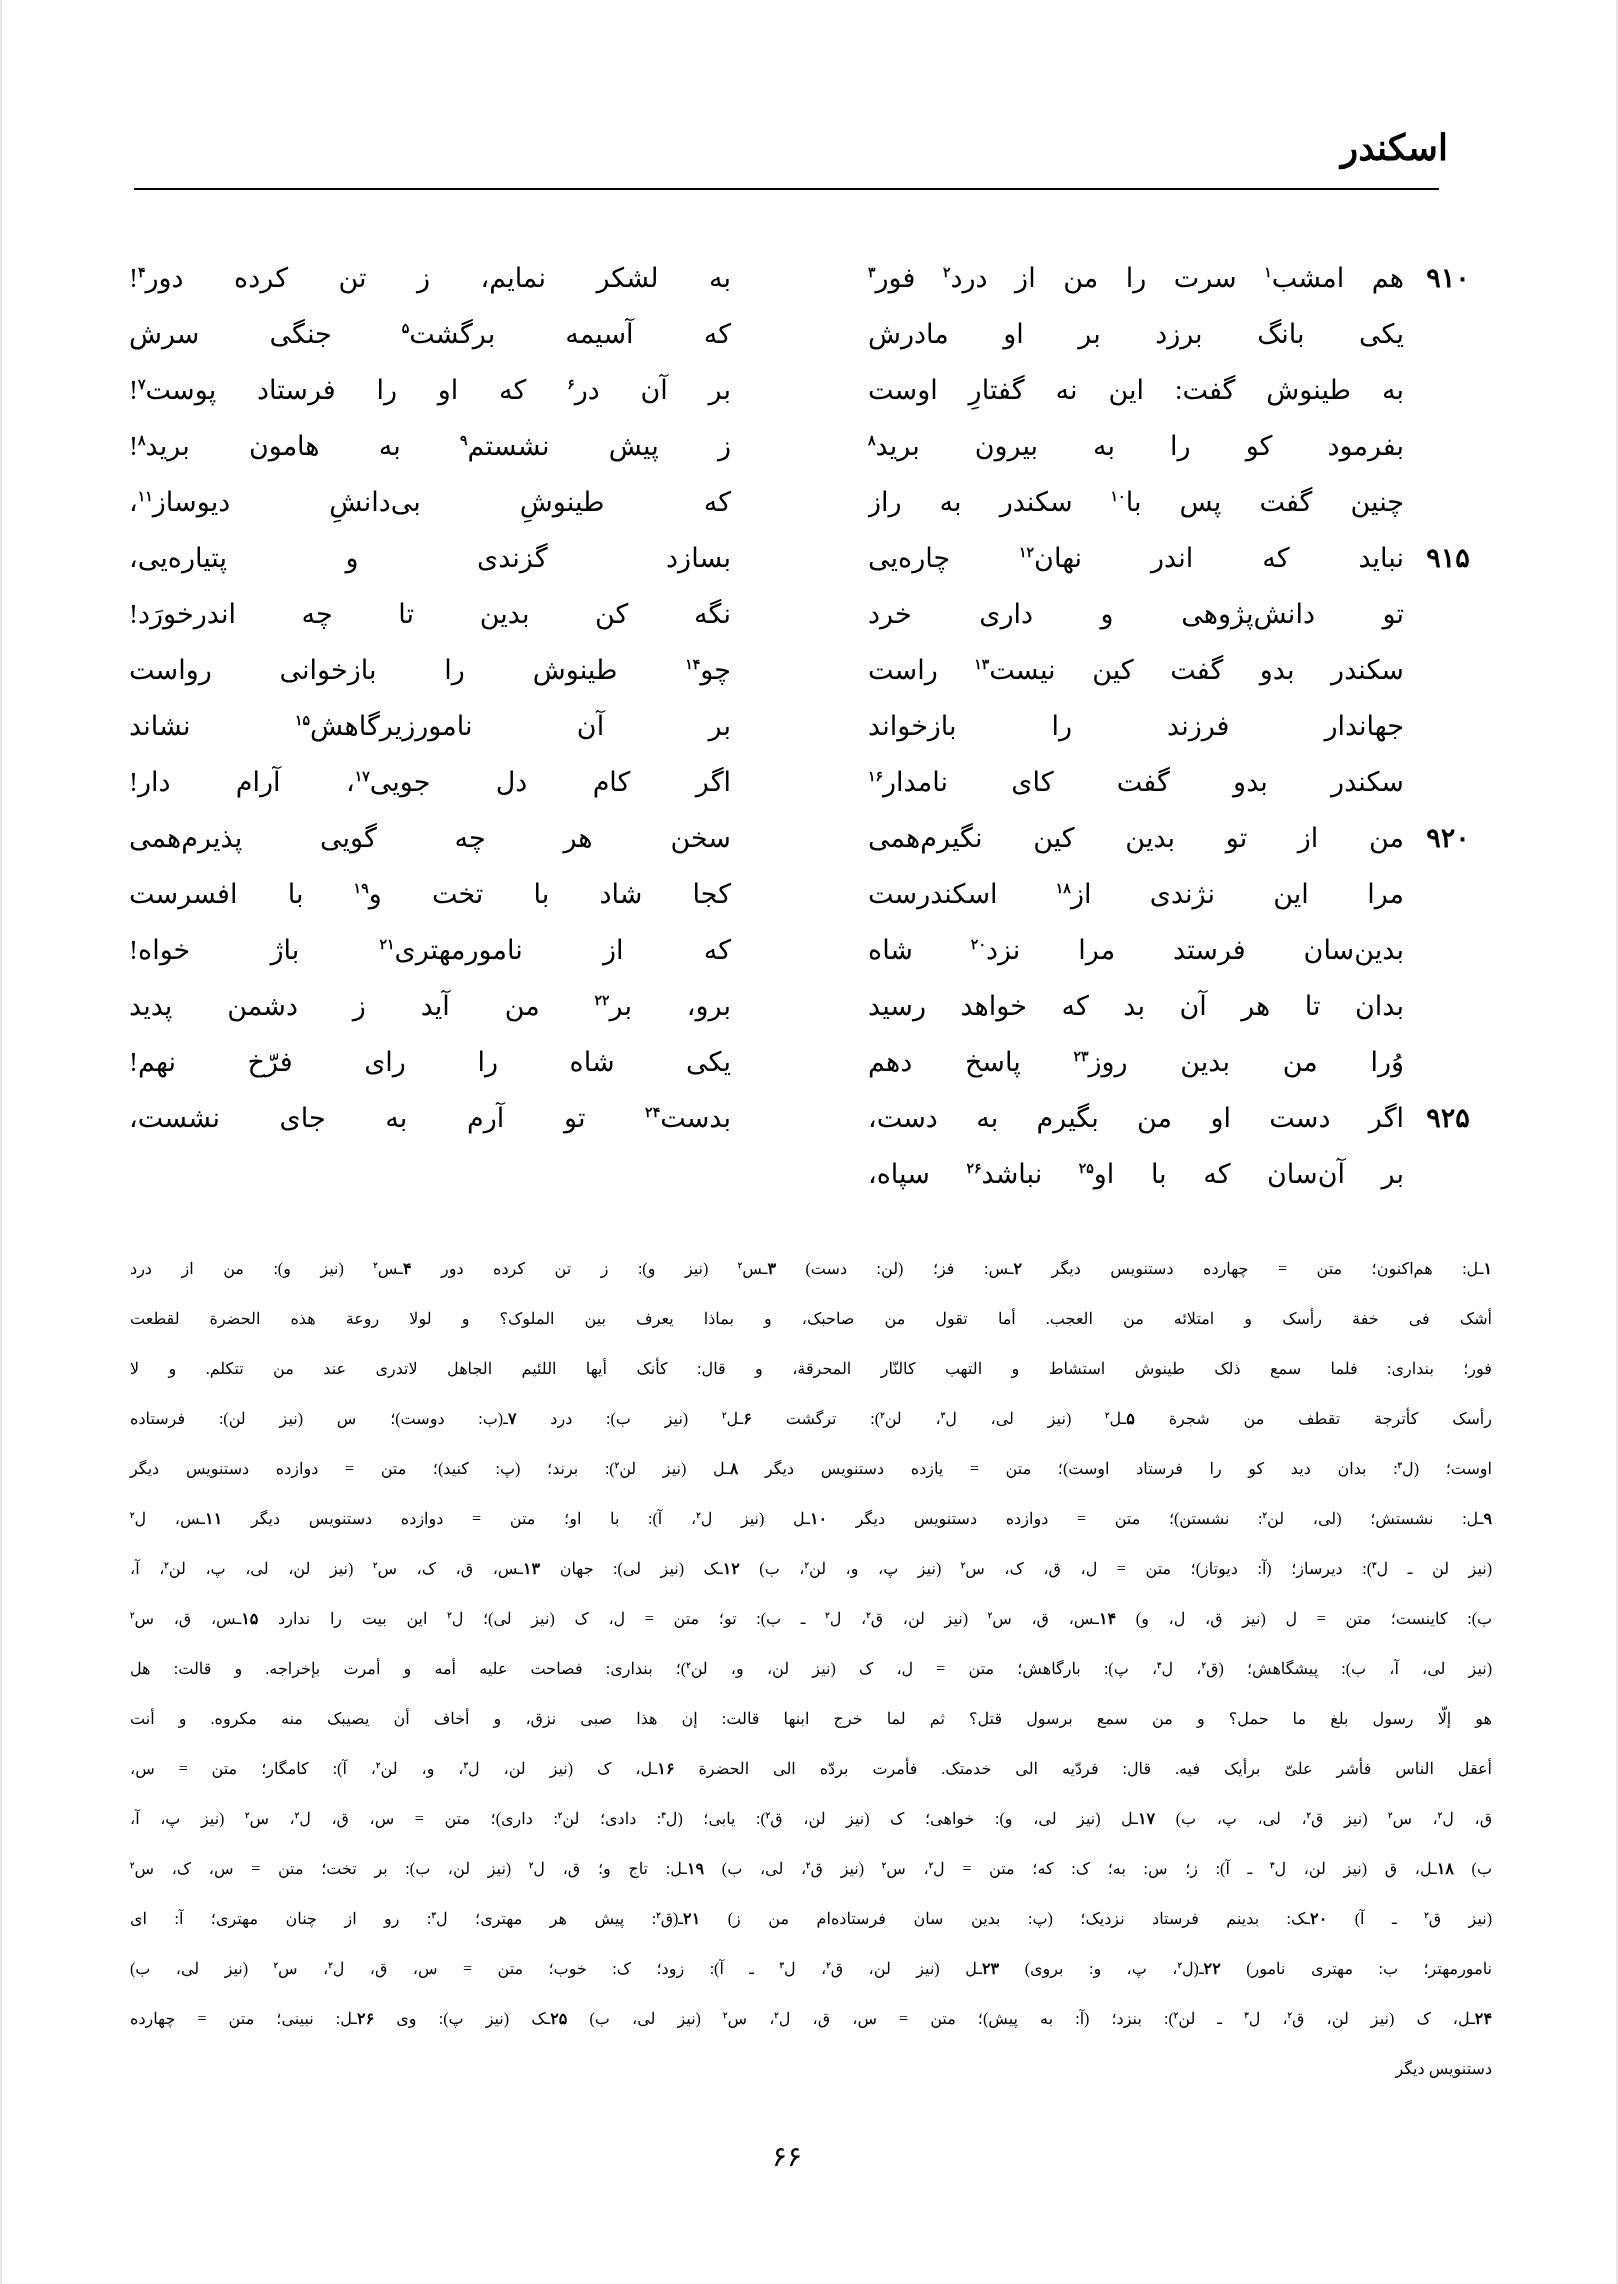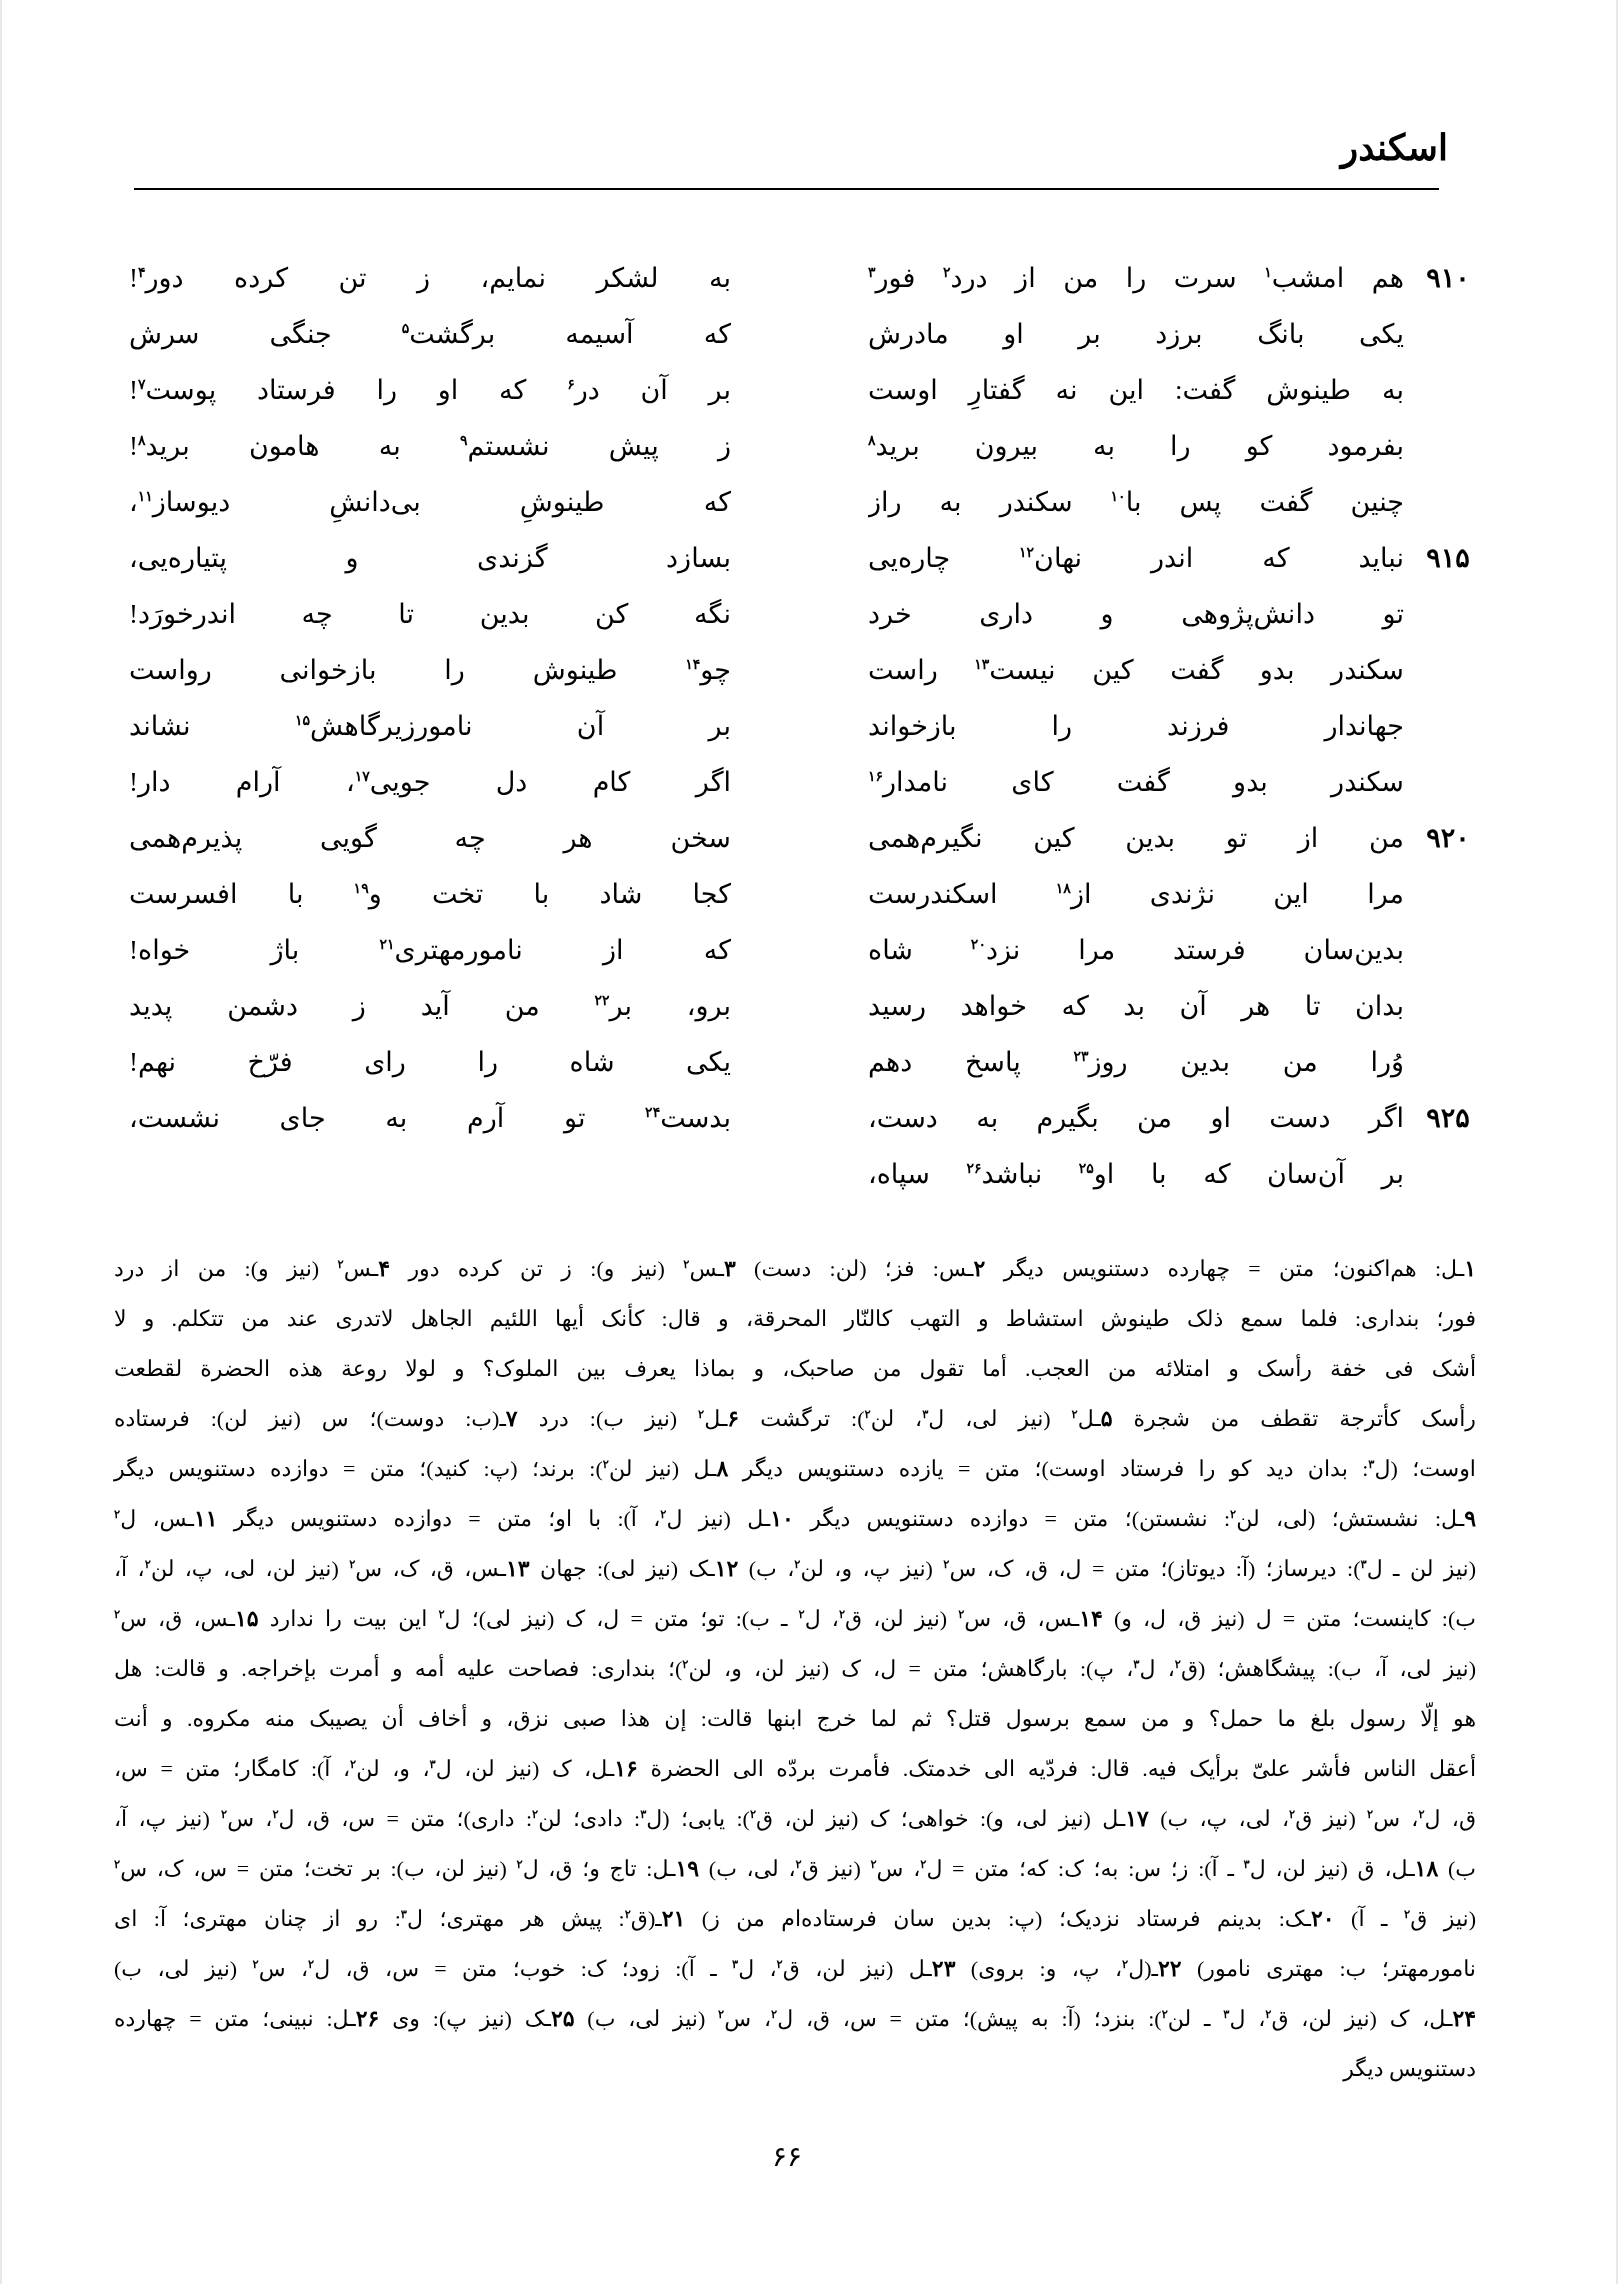--- a/index.html
+++ b/index.html
@@ -41,22 +41,22 @@
     width:602px;flex:0 0 602px;
     text-align:justify;text-align-last:justify;white-space:normal;overflow:hidden;height:56px;
   }
   sup{
     font-size:0.52em;
     vertical-align:super;
     line-height:0;
     font-weight:600;
   }
   .footnotes{
-    position:absolute;top:1244px;right:140px;width:1362px;
-    font-size:22px;
+    position:absolute;top:1244px;right:124px;width:1362px;
+    font-size:16px;
   }
   .footnote-line{
     height:50px;line-height:50px;
     text-align:justify;text-align-last:justify;
     overflow:visible;white-space:normal;
   }
   .footnote-line:last-child{
     text-align-last:right;
   }
   .footnote-line b{font-weight:bold;}
@@ -173,22 +173,22 @@
       </div>
       <div class="verse-row">
         <div class="verse-num"></div>
         <div class="hemistich first">بر آن‌سان که با او<sup>۲۵</sup> نباشد<sup>۲۶</sup> سپاه،</div>
         <div class="col-gap"></div>
       </div>
     </div>
 
   <div class="footnotes">
       <div class="footnote-line"><b>۱</b>ـل: هم‌اکنون؛ متن = چهارده دستنویس دیگر <b>۲</b>ـس: فز؛ (لن: دست) <b>۳</b>ـس<sup>۲</sup> (نیز و): ز تن کرده دور <b>۴</b>ـس<sup>۲</sup> (نیز و): من از درد</div>
+      <div class="footnote-line">أشک فی خفة رأسک و امتلائه من العجب. أما تقول من صاحبک، و بماذا یعرف بین الملوک؟ و لولا روعة هذه الحضرة لقطعت</div>
       <div class="footnote-line">فور؛ بنداری: فلما سمع ذلک طینوش استشاط و التهب کالنّار المحرقة، و قال: کأنک أیها اللئیم الجاهل لاتدری عند من تتکلم. و لا</div>
-      <div class="footnote-line">أشک فی خفة رأسک و امتلائه من العجب. أما تقول من صاحبک، و بماذا یعرف بین الملوک؟ و لولا روعة هذه الحضرة لقطعت</div>
       <div class="footnote-line">رأسک کأترجة تقطف من شجرة <b>۵</b>ـل<sup>۲</sup> (نیز لی، ل<sup>۳</sup>، لن<sup>۲</sup>): ترگشت <b>۶</b>ـل<sup>۲</sup> (نیز ب): درد <b>۷</b>ـ(ب: دوست)؛ س (نیز لن): فرستاده</div>
       <div class="footnote-line">اوست؛ (ل<sup>۳</sup>: بدان دید کو را فرستاد اوست)؛ متن = یازده دستنویس دیگر <b>۸</b>ـل (نیز لن<sup>۲</sup>): برند؛ (پ: کنید)؛ متن = دوازده دستنویس دیگر</div>
       <div class="footnote-line"><b>۹</b>ـل: نشستش؛ (لی، لن<sup>۲</sup>: نشستن)؛ متن = دوازده دستنویس دیگر <b>۱۰</b>ـل (نیز ل<sup>۲</sup>، آ): با او؛ متن = دوازده دستنویس دیگر <b>۱۱</b>ـس، ل<sup>۲</sup></div>
       <div class="footnote-line">(نیز لن ـ ل<sup>۳</sup>): دیرساز؛ (آ: دیوتاز)؛ متن = ل، ق، ک، س<sup>۲</sup> (نیز پ، و، لن<sup>۲</sup>، ب) <b>۱۲</b>ـک (نیز لی): جهان <b>۱۳</b>ـس، ق، ک، س<sup>۲</sup> (نیز لن، لی، پ، لن<sup>۲</sup>، آ،</div>
       <div class="footnote-line">ب): کاینست؛ متن = ل (نیز ق، ل، و) <b>۱۴</b>ـس، ق، س<sup>۲</sup> (نیز لن، ق<sup>۲</sup>، ل<sup>۲</sup> ـ ب): تو؛ متن = ل، ک (نیز لی)؛ ل<sup>۲</sup> این بیت را ندارد <b>۱۵</b>ـس، ق، س<sup>۲</sup></div>
       <div class="footnote-line">(نیز لی، آ، ب): پیشگاهش؛ (ق<sup>۲</sup>، ل<sup>۳</sup>، پ): بارگاهش؛ متن = ل، ک (نیز لن، و، لن<sup>۲</sup>)؛ بنداری: فصاحت علیه أمه و أمرت بإخراجه. و قالت: هل</div>
       <div class="footnote-line">هو إلّا رسول بلغ ما حمل؟ و من سمع برسول قتل؟ ثم لما خرج ابنها قالت: إن هذا صبی نزق، و أخاف أن یصیبک منه مکروه. و أنت</div>
       <div class="footnote-line">أعقل الناس فأشر علیّ برأیک فیه. قال: فردّیه الی خدمتک. فأمرت بردّه الی الحضرة <b>۱۶</b>ـل، ک (نیز لن، ل<sup>۳</sup>، و، لن<sup>۲</sup>، آ): کامگار؛ متن = س،</div>
       <div class="footnote-line">ق، ل<sup>۲</sup>، س<sup>۲</sup> (نیز ق<sup>۲</sup>، لی، پ، ب) <b>۱۷</b>ـل (نیز لی، و): خواهی؛ ک (نیز لن، ق<sup>۲</sup>): یابی؛ (ل<sup>۳</sup>: دادی؛ لن<sup>۲</sup>: داری)؛ متن = س، ق، ل<sup>۲</sup>، س<sup>۲</sup> (نیز پ، آ،</div>
       <div class="footnote-line">ب) <b>۱۸</b>ـل، ق (نیز لن، ل<sup>۳</sup> ـ آ): ز؛ س: به؛ ک: که؛ متن = ل<sup>۲</sup>، س<sup>۲</sup> (نیز ق<sup>۲</sup>، لی، ب) <b>۱۹</b>ـل: تاج و؛ ق، ل<sup>۲</sup> (نیز لن، ب): بر تخت؛ متن = س، ک، س<sup>۲</sup></div>

